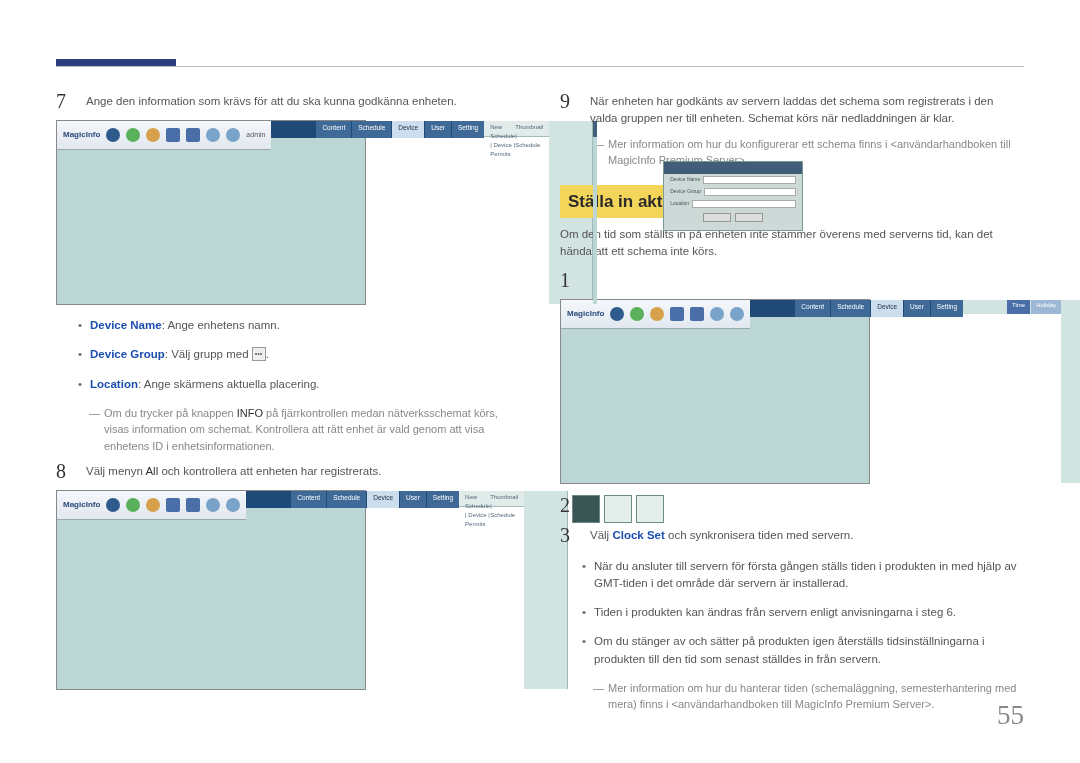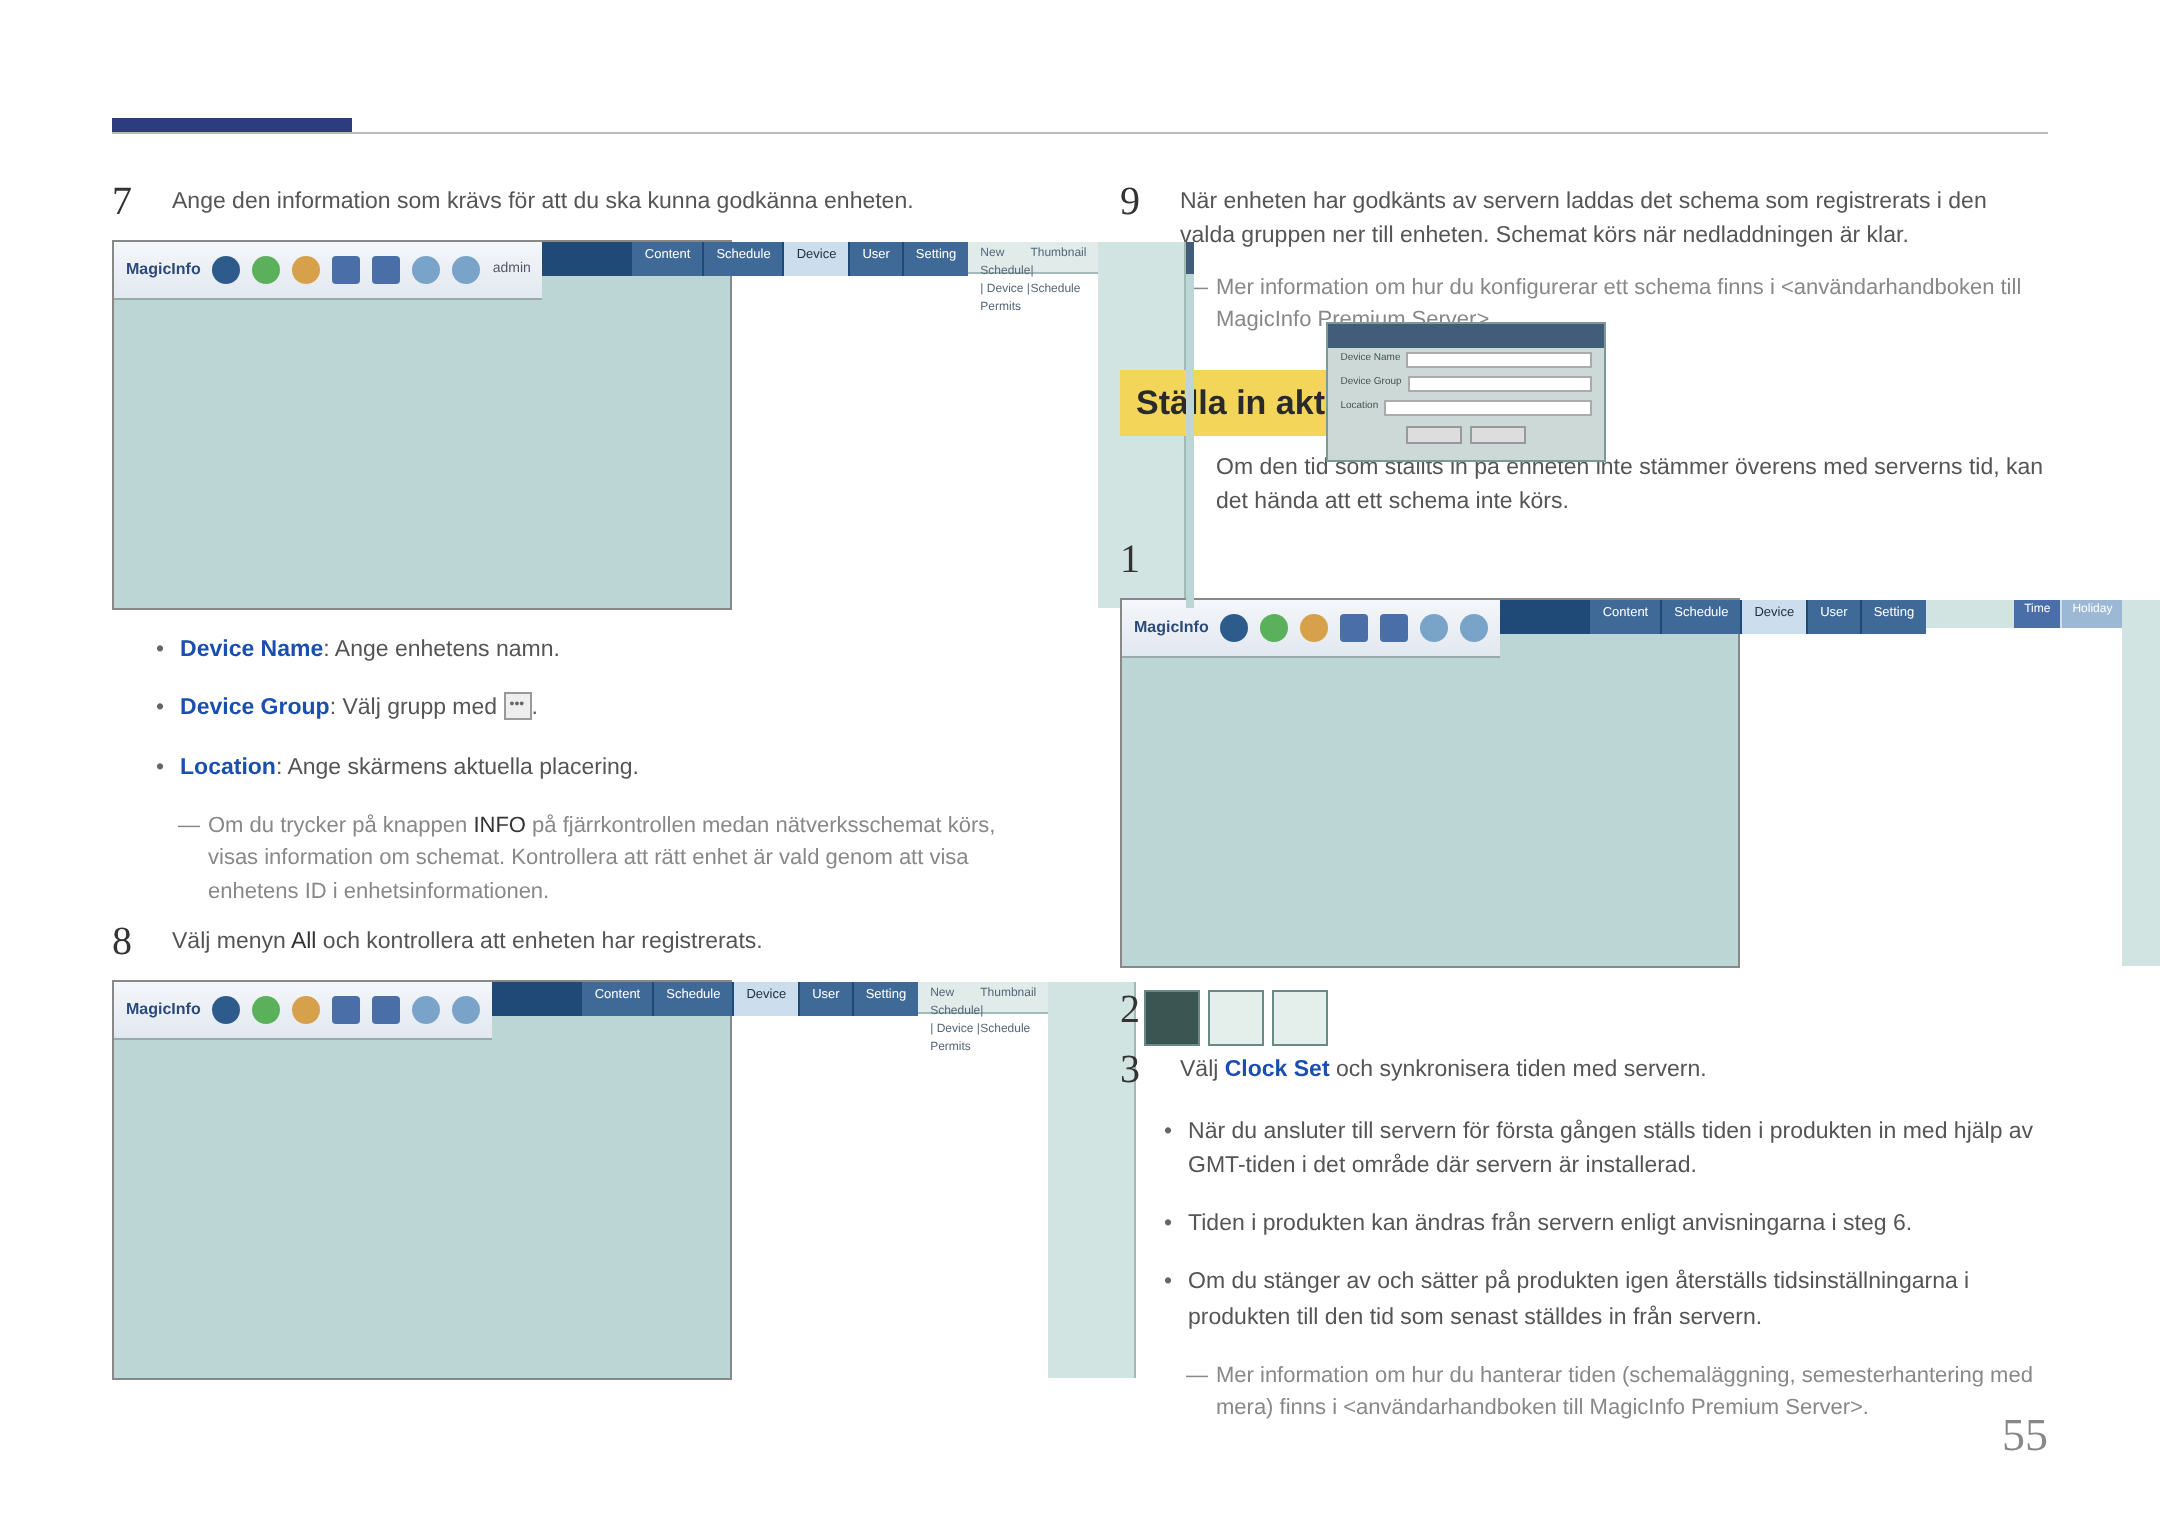--- a/index.html
+++ b/index.html
@@ -164,21 +164,21 @@
     font-weight:600;
     padding:4px 8px;
     margin: 10px 0 8px 0;
   }
   .sq-btn{display:inline-block;width:14px;height:14px;border:1px solid #999;background:#eee;vertical-align:middle;position:relative;top:-1px;}
   .sq-btn::after{content:"•••";font-size:7px;position:absolute;top:1px;left:2px;color:#666;}
   .page-num {
     position:absolute;
     right:56px;
     bottom:28px;
-    font-size:23px;
+    font-size:27px;
     color:#888;
     font-family:Georgia, serif;
   }
   .subnav-tabs{display:flex;gap:1px;padding-left:44px;height:14px;background:#d2e4e1;}
   .snt{background:#4a6fa8;color:#fff;font-size:6px;padding:1px 5px;}
   .snt.lt{background:#9db8d4;}
 </style>
 </head>
 <body>
 
@@ -325,21 +325,21 @@
 
     <div class="dash-note">
       <span class="dash"></span>
       <span>Mer information om hur du konfigurerar ett schema finns i &lt;användarhandboken till MagicInfo Premium Server&gt;.</span>
     </div>
 
     <div>
       <span class="section-title">Ställa in aktuell tid</span>
     </div>
 
-    <p style="margin-bottom:8px;margin-left:48px;">Om den tid som ställts in på enheten inte stämmer överens med serverns tid, kan det hända att ett schema inte körs.</p>
+    <p style="margin-bottom:8px;">Om den tid som ställts in på enheten inte stämmer överens med serverns tid, kan det hända att ett schema inte körs.</p>
 
     <div class="step-row">
       <div class="step-num">1</div>
     </div>
 
     <div class="app-shot">
       <div class="app-top">
         <span class="app-brand">MagicInfo</span>
         <span class="ticon drk"></span>
         <span class="ticon green"></span>

